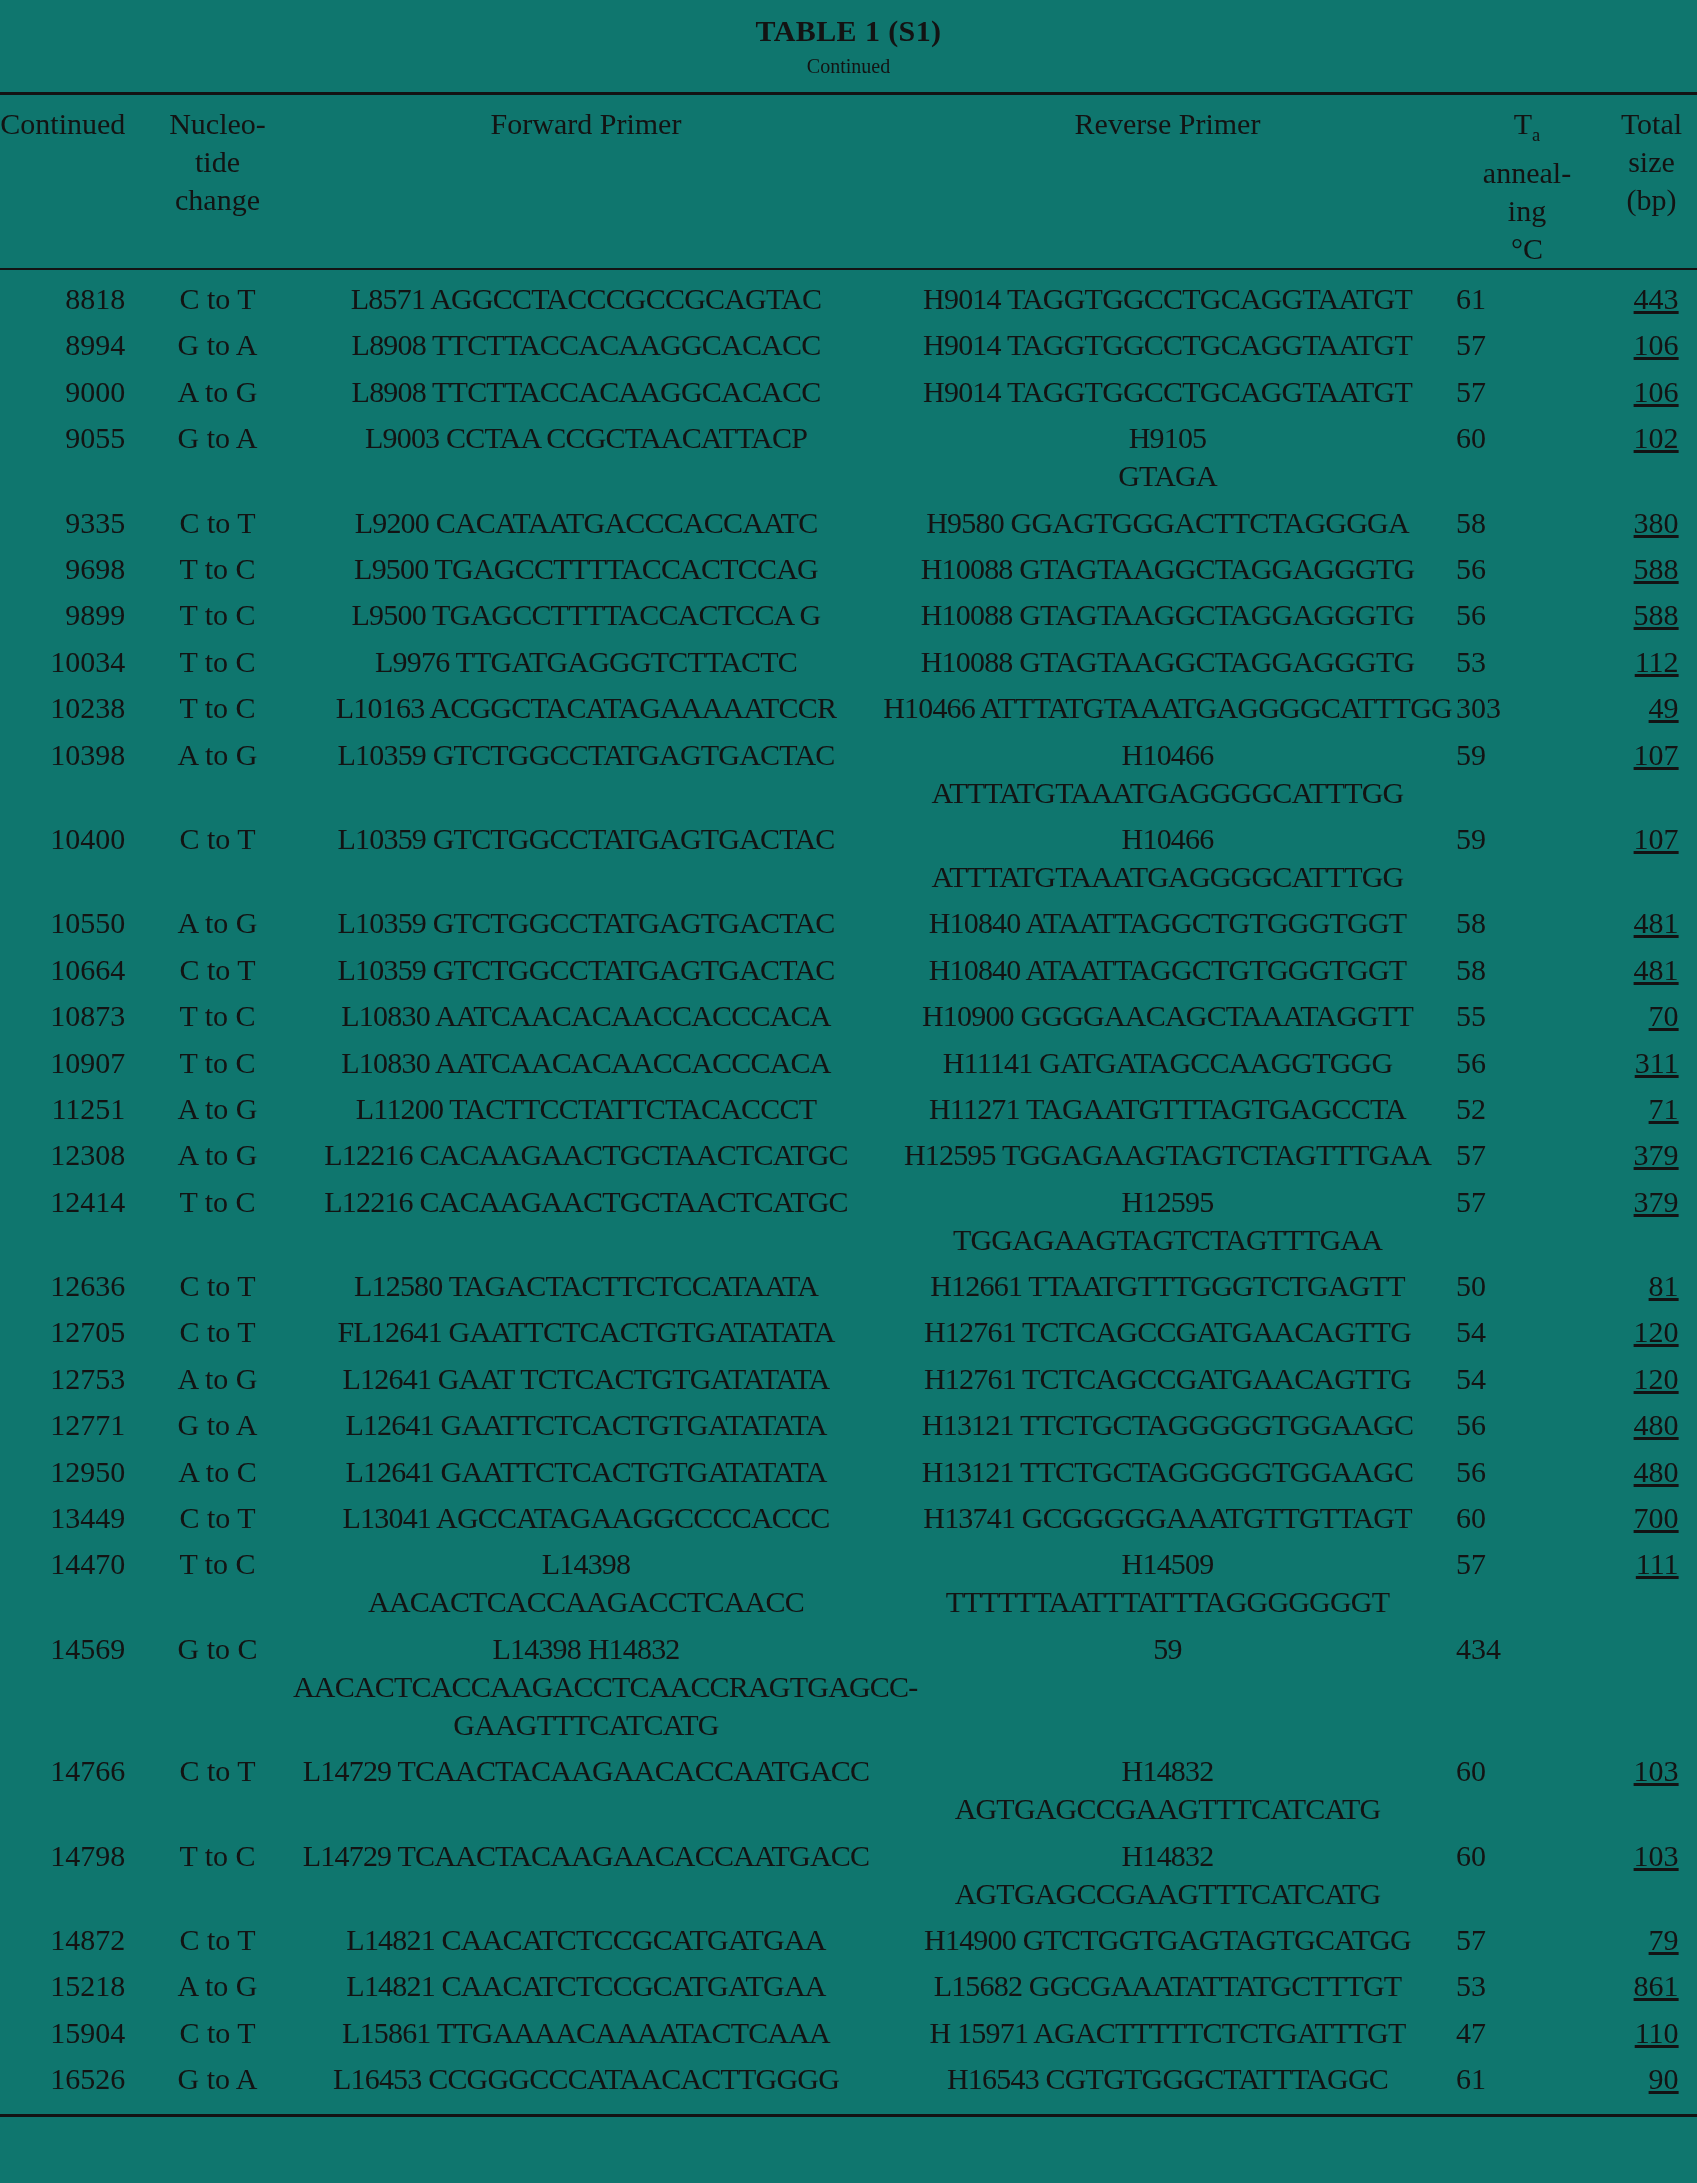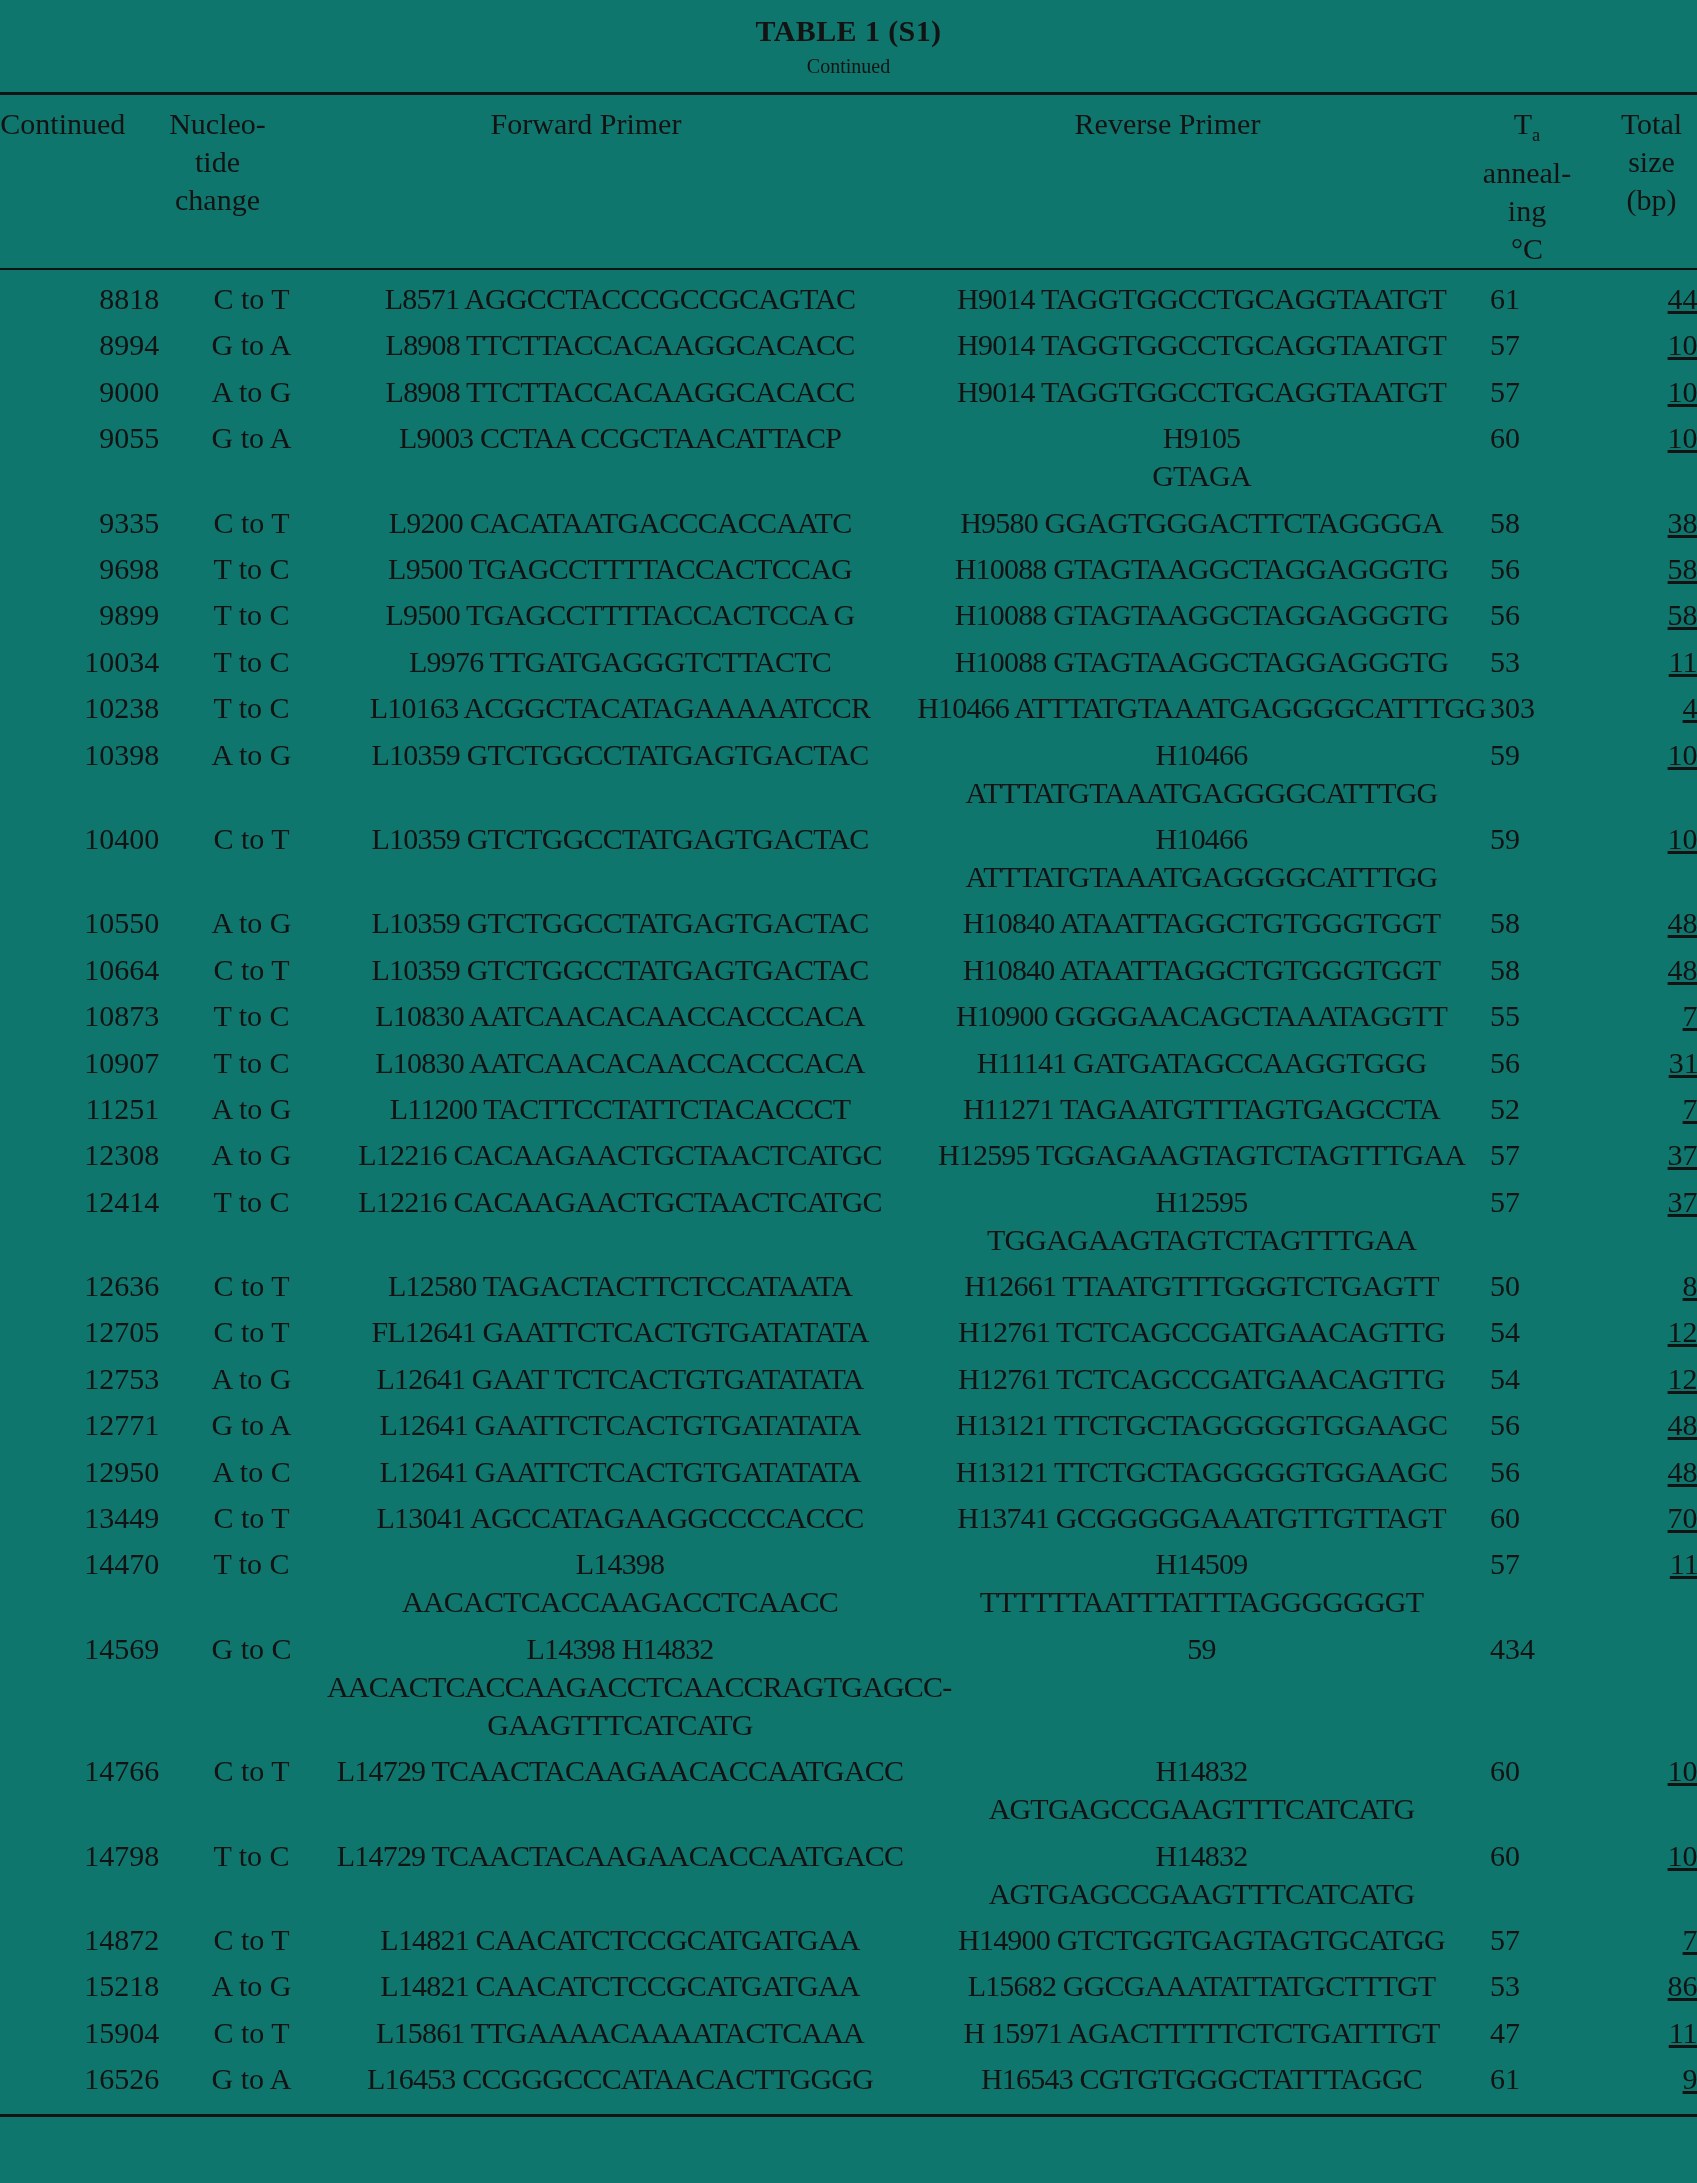--- a/index.html
+++ b/index.html
@@ -19,21 +19,21 @@
   .rule-bottom { position: absolute; left: 0; top: 2114px; height: 3.3px; }
   .grid6 {
     display: grid;
     grid-template-columns: 142px 151px 586px 577px 117px 124px;
     align-items: start;
     font-size: 30px;
     line-height: 38px;
   }
   .header-grid { padding-top: 10px; }
   .rows { padding-top: 10px; }
-  .t-row { margin-bottom: 8.4px; margin-left: 34px; }
+  .t-row { margin-bottom: 8.4px; }
   .line { display: block; }
   .c-pos  { text-align: right;  padding-right: 16.7px; }
   .c-chg  { text-align: center; }
   .c-fwd  { text-align: center; letter-spacing: -0.8px; }
   .c-rev  { text-align: center; letter-spacing: -0.8px; }
   .c-ta   { text-align: left;  padding-right: 16.7px; }
   .c-size { text-align: right;  padding-right: 18.4px; text-decoration: underline; }
   .h-center { text-align: center; }
   .h-ta   { text-align: center; padding-left: 25px; }
   .h-size { text-align: center; padding-left: 33px; }

